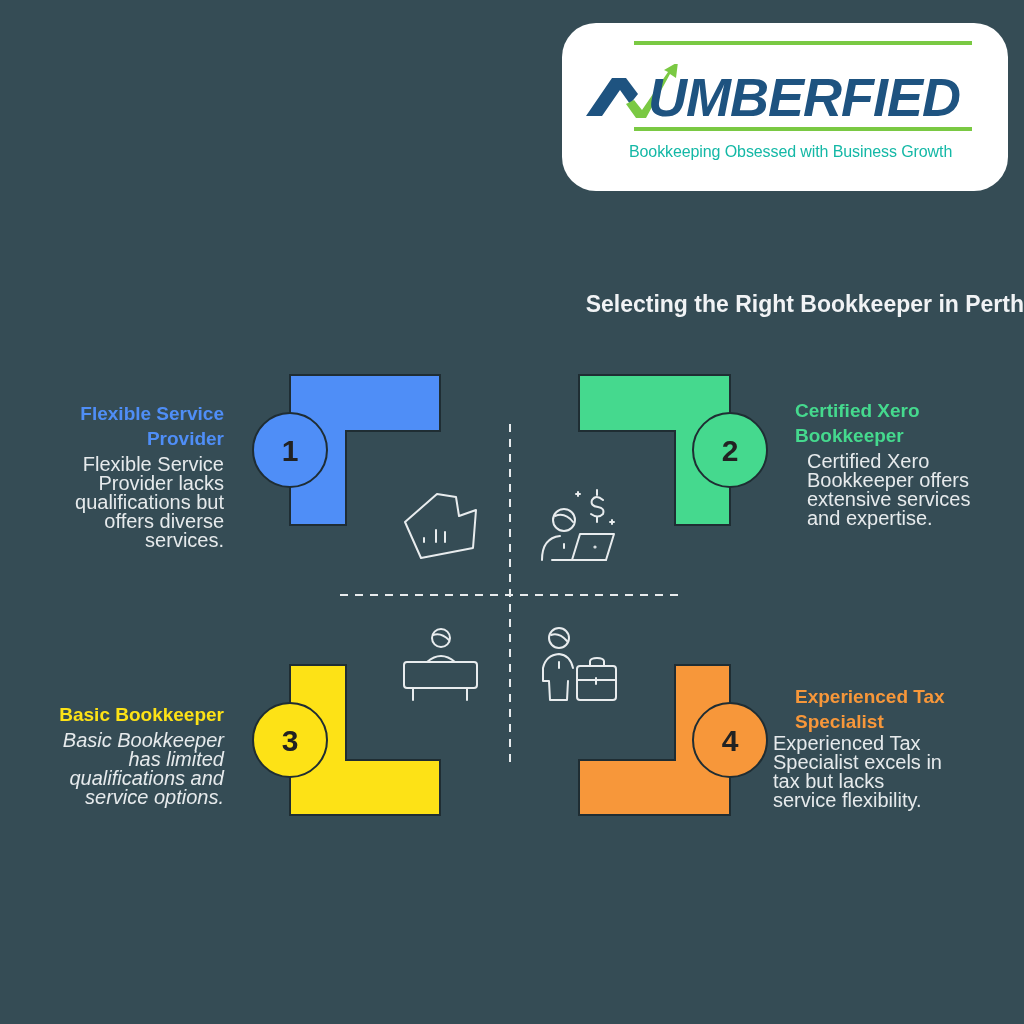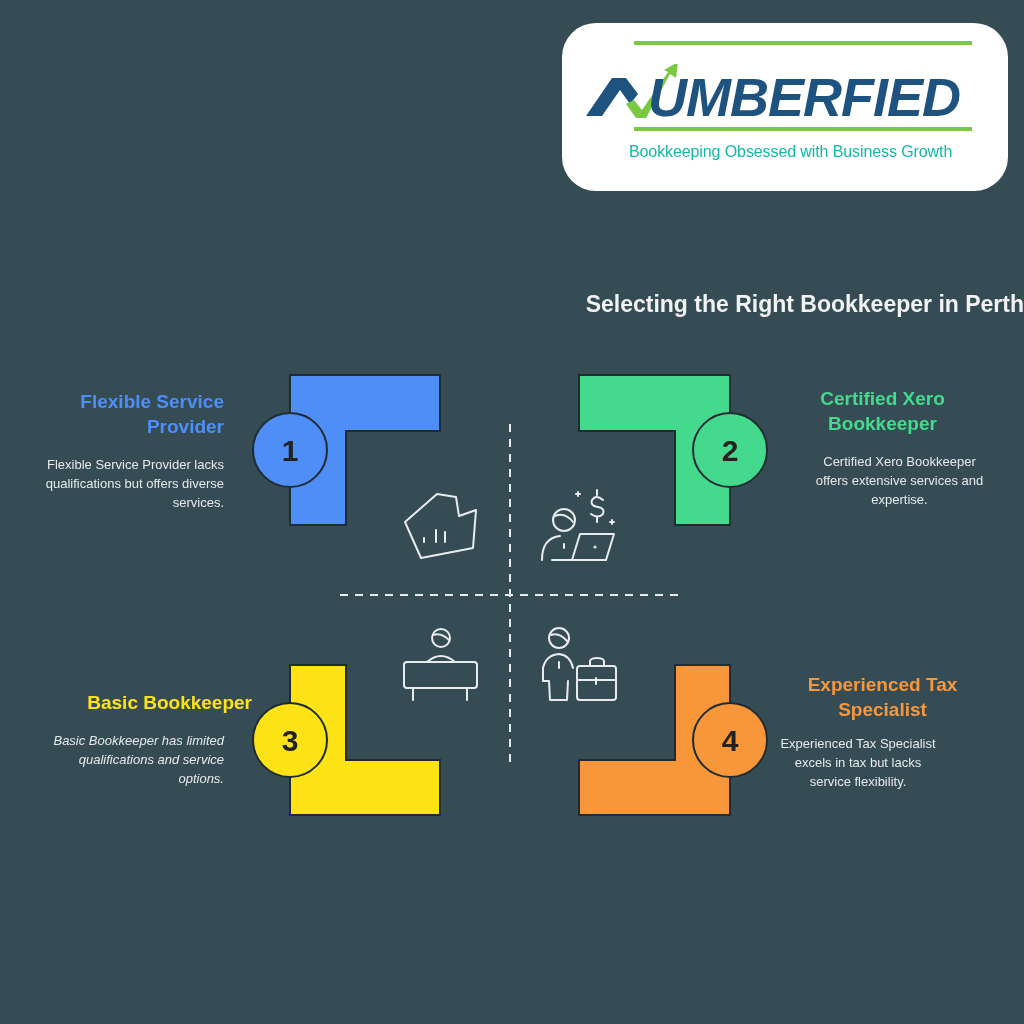--- a/index.html
+++ b/index.html
@@ -3,24 +3,24 @@
 <meta charset="utf-8">
 <style>
   html, body { margin:0; padding:0; }
   body { width:1024px; height:1024px; background:#354c55; position:relative; overflow:hidden; font-family:"Liberation Sans", sans-serif; }
   .logo-card { position:absolute; left:562px; top:23px; width:446px; height:168px; background:#ffffff; border-radius:34px; }
   .logo-line { position:absolute; left:634px; height:4px; background:#7ac943; }
   .logo-word { position:absolute; left:586px; top:64px; width:390px; height:60px; }
   .tagline { position:absolute; left:629px; top:143px; font-size:16px; color:#14b8a6; white-space:nowrap; letter-spacing:-0.1px; }
   .title { position:absolute; left:0; width:1024px; top:291px; text-align:right; color:#f1f3f5; font-weight:bold; font-size:23px; }
   .diagram { position:absolute; left:0; top:0; width:1024px; height:1024px; }
-  .head { position:absolute; font-weight:bold; font-size:19px; line-height:25px; }
-  .desc { position:absolute; font-size:13px; line-height:19px; color:#e6eaec; }
+  .head { position:absolute; font-weight:bold; font-size:19px; line-height:25px;margin-top:12px; }
+  .desc { position:absolute; font-size:20px; line-height:19px; color:#e6eaec; }
   .left { text-align:right; }
-  .right { text-align:center; }
+  .right { text-align:left; }
 </style>
 </head>
 <body>
 
 <div class="logo-card"></div>
 <div class="logo-line" style="top:41px; width:338px;"></div>
 <div class="logo-line" style="top:127px; width:338px;"></div>
 <svg class="logo-word" viewBox="0 0 390 60">
 
   <path d="M0 52 L26 14 L40 14 L52 30 L44 40 L34 26 L16 52 Z" fill="#1e5380"></path>
@@ -96,17 +96,17 @@
     <line x1="596" y1="678" x2="596" y2="684"></line>
   </g>
 </svg>
 
 <div class="head left" style="right:800px; top:389px; width:190px; color:#4f8ef7;">Flexible Service Provider</div>
 <div class="desc left" style="right:800px; top:455px; width:190px;">Flexible Service Provider lacks qualifications but offers diverse services.</div>
 
 <div class="head right" style="left:795px; top:386px; width:175px; color:#45d98e;">Certified Xero Bookkeeper</div>
 <div class="desc right" style="left:807px; top:452px; width:185px;">Certified Xero Bookkeeper offers extensive services and expertise.</div>
 
-<div class="head left" style="right:772px; top:690px; width:220px; color:#fde216;">Basic Bookkeeper</div>
+<div class="head left" style="right:800px; top:690px; width:220px; color:#fde216;">Basic Bookkeeper</div>
 <div class="desc left" style="right:800px; top:731px; width:190px;font-style:italic;">Basic Bookkeeper has limited qualifications and service options.</div>
 
 <div class="head right" style="left:795px; top:672px; width:175px; color:#f7973a;">Experienced Tax Specialist</div>
 <div class="desc right" style="left:773px; top:734px; width:170px;">Experienced Tax Specialist excels in tax but lacks service flexibility.</div>
 
 </body></html>

